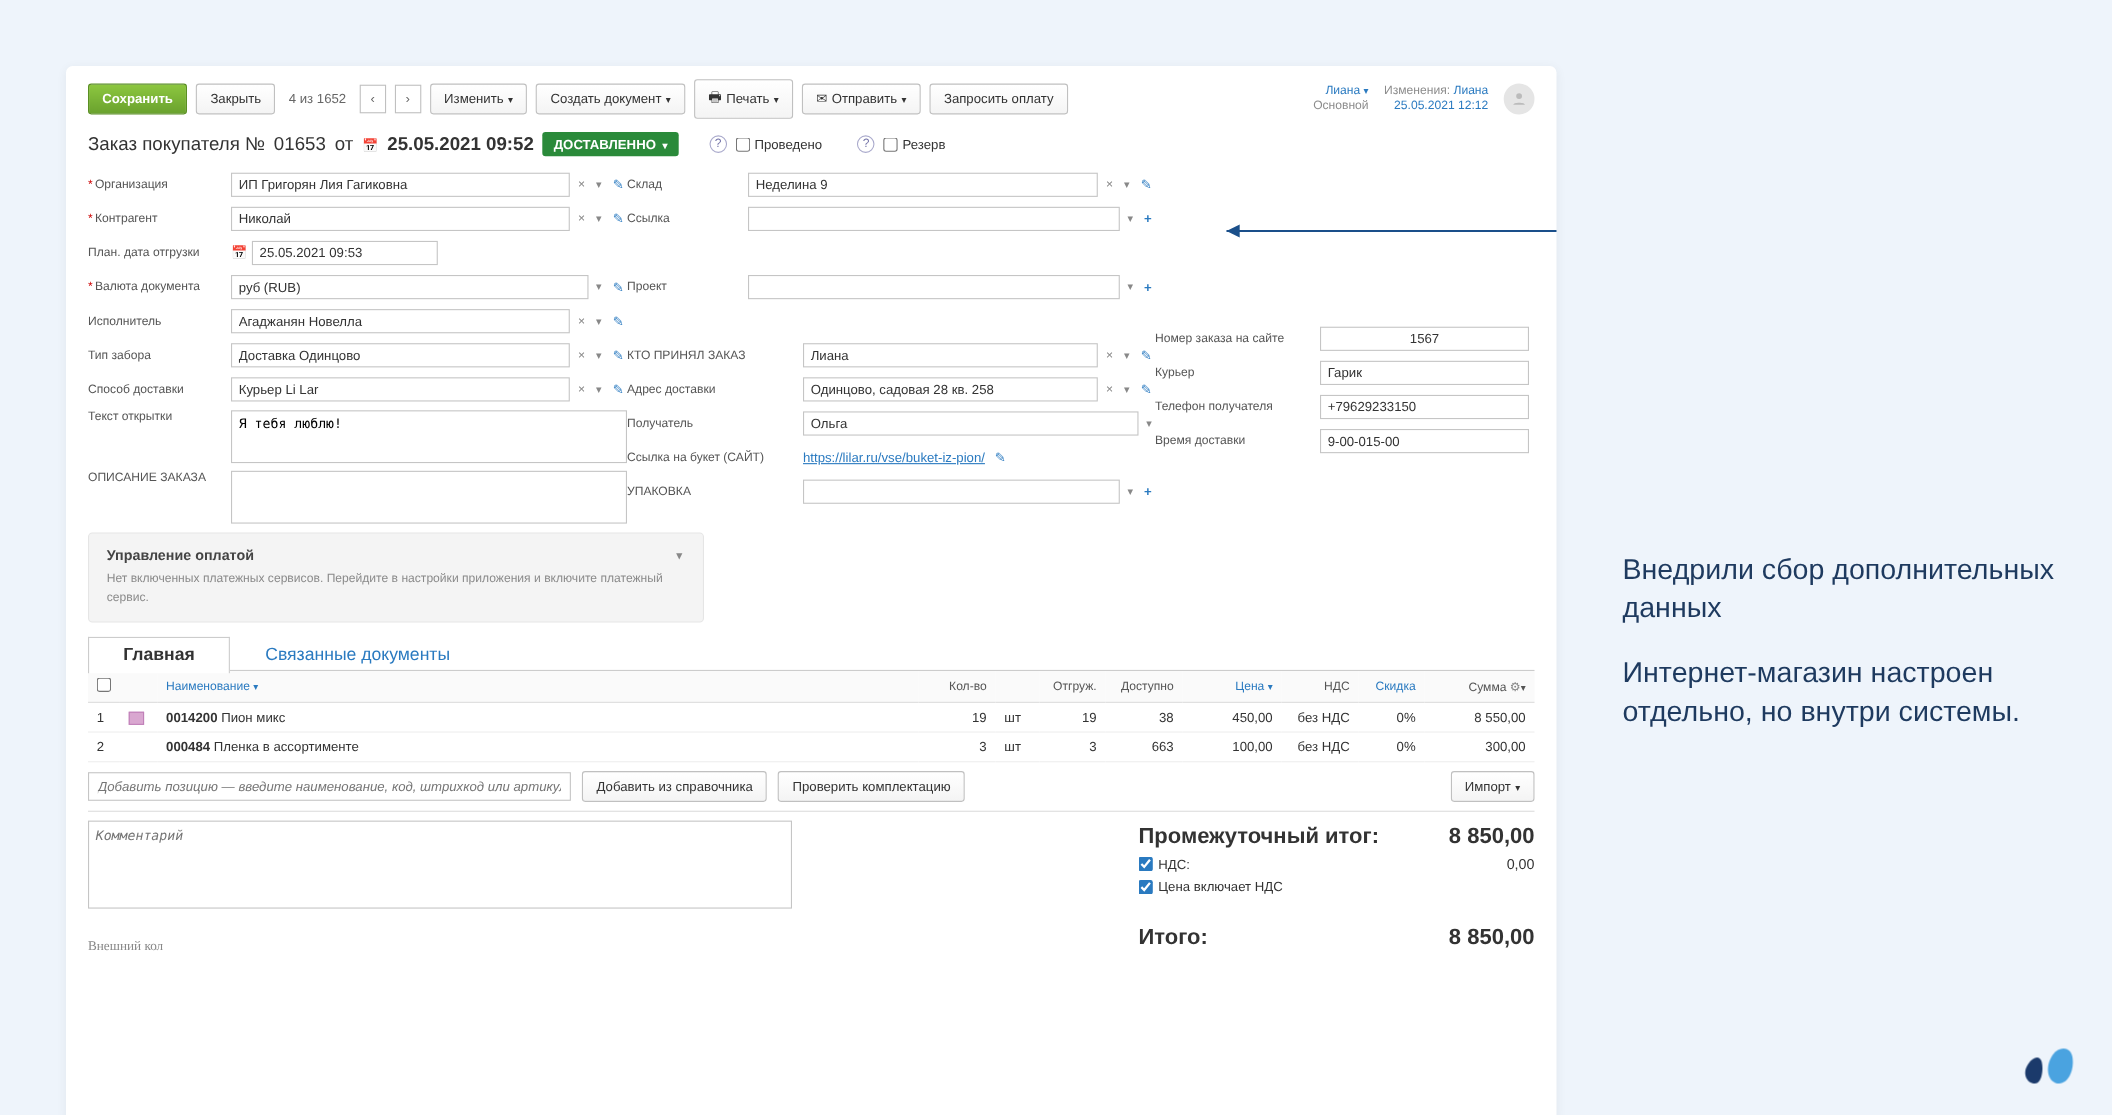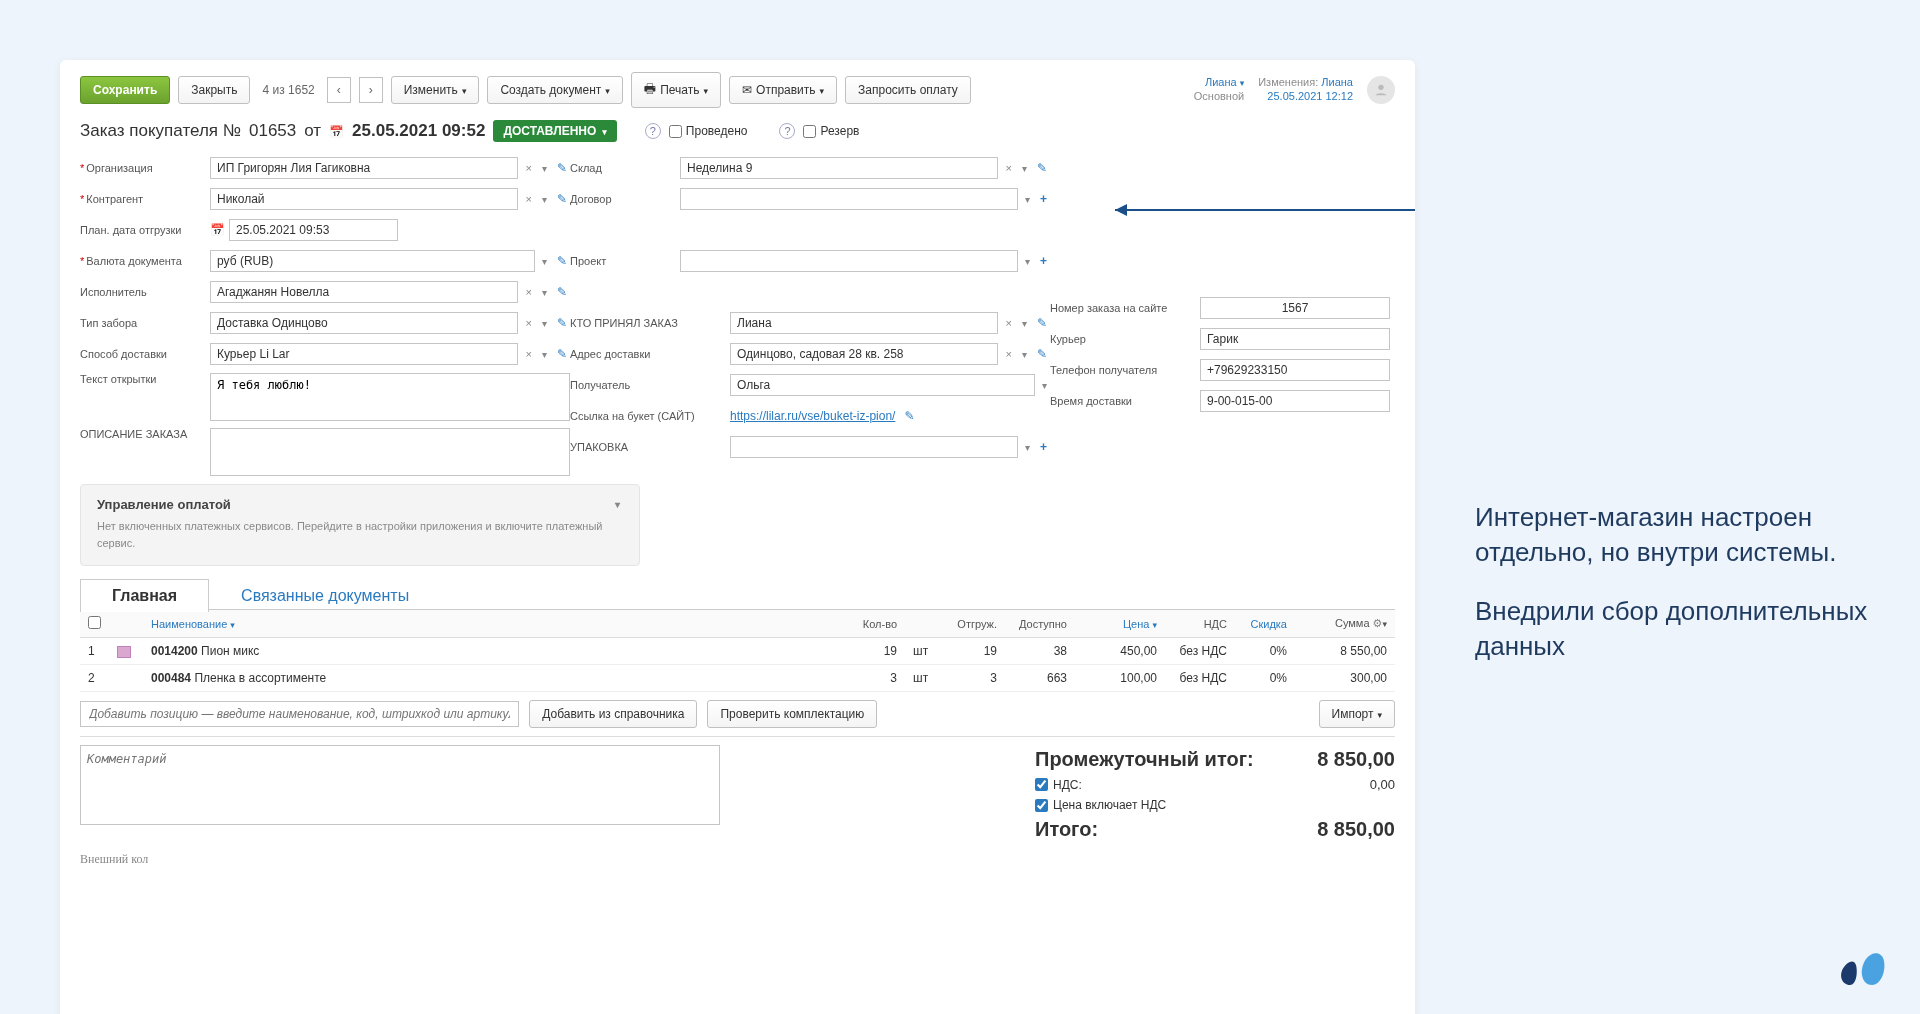--- a/index.html
+++ b/index.html
@@ -234,21 +234,21 @@
         <div class="row">
             <span class="lbl" style="width:110px">Склад</span>
           <div class="sel">
               <input class="inp" value="Неделина 9" style="">
               <span class="clr">×</span>
               <span class="dd">▾</span>
               <span class="edit icon-pencil"></span>
             </div>
         </div>
         <div class="row">
-            <span class="lbl" style="width:110px">Договор</span>
+            <span class="lbl" style="width:110px">Ссылка</span>
           <div class="sel">
               <input class="inp" style="">
               <span class="dd">▾</span>
               <span class="plus">+</span>
             </div>
         </div>
         <div class="row" style="height:18px"></div>
         <div class="row">
             <span class="lbl" style="width:110px">Проект</span>
           <div class="sel">
@@ -405,37 +405,37 @@
             </label>
             <span>0,00</span>
           </div>
         <div class="tot-line">
             <label class="tot-chk">
               <input type="checkbox" checked="" style="">
               <span>Цена включает НДС</span>
             </label>
             <span></span>
           </div>
-        <div class="tot-line big" style="margin-top:0">
+        <div class="tot-line big" style="margin-top:22px">
             <span>Итого:</span>
             <span>8 850,00</span>
           </div>
       </div>
     </div>
 
     <svg class="arrow-svg">
       <path d="M 10 43 L 430 43 L 430 400" stroke="#1a4f8a" stroke-width="2" fill="none"></path>
       <path d="M 10 43 L 22 37 L 22 49 Z" fill="#1a4f8a"></path>
     </svg>
   </div>
 
   <div class="side">
     <div class="side-text">
+      <p>Внедрили сбор дополнительных данных</p>
       <p>Интернет-магазин настроен отдельно, но внутри системы.</p>
-      <p>Внедрили сбор дополнительных данных</p>
     </div>
   </div>
 </div>
 
 <div class="logo-corner">
   <svg width="56" height="42" viewBox="0 0 56 42">
       <path d="M16 40 C 8 40 4 30 10 22 C 14 16 20 14 22 20 C 24 28 22 40 16 40 Z" fill="#1b3a6b"></path>
       <path d="M38 40 C 28 40 24 26 32 14 C 38 6 48 6 50 16 C 52 28 46 40 38 40 Z" fill="#4aa3e0"></path>
     </svg>
 </div>

